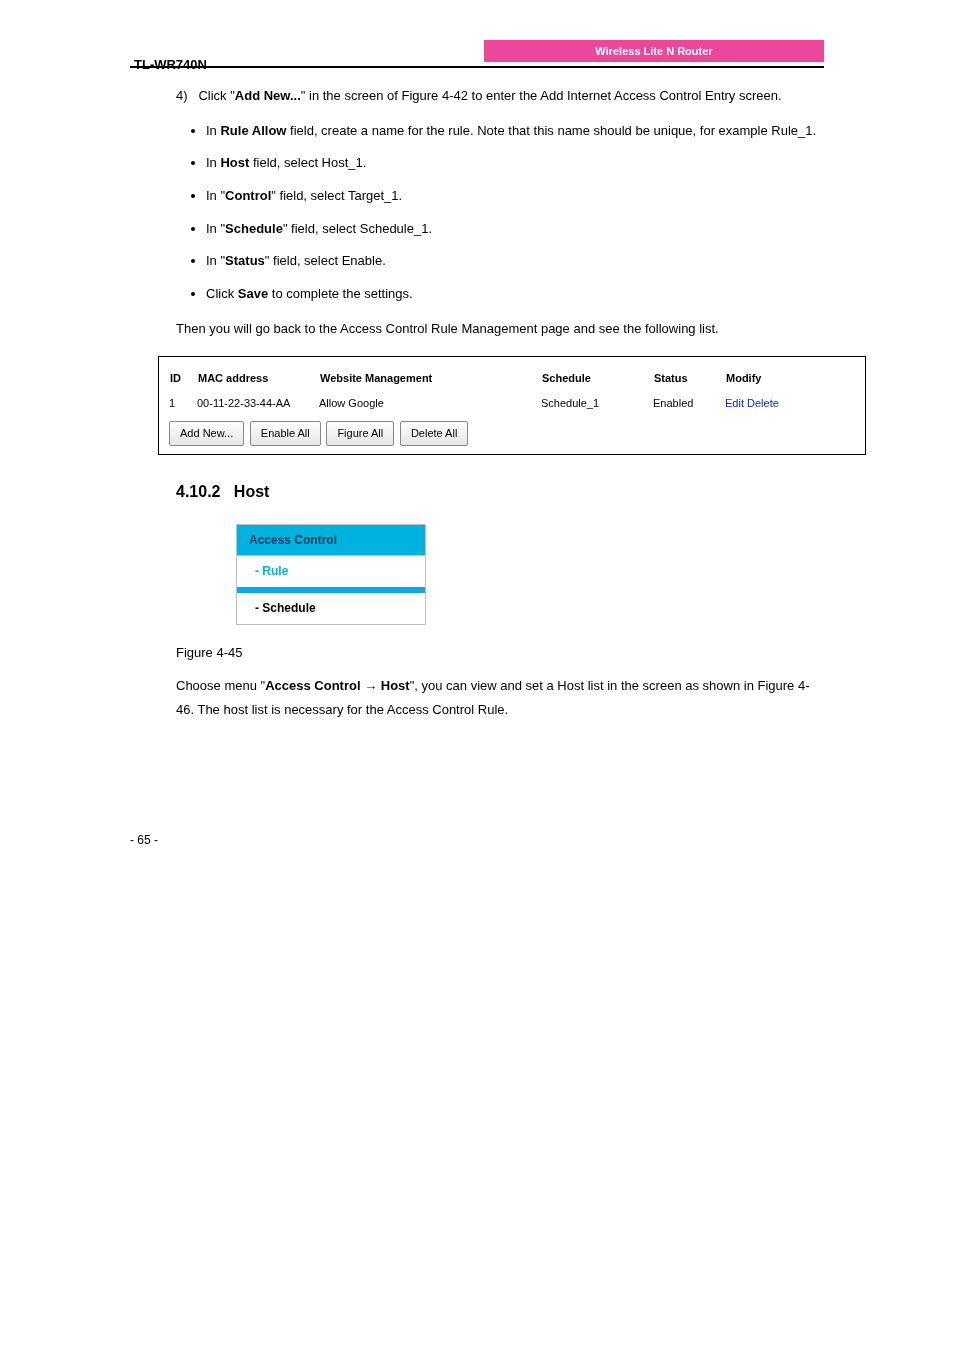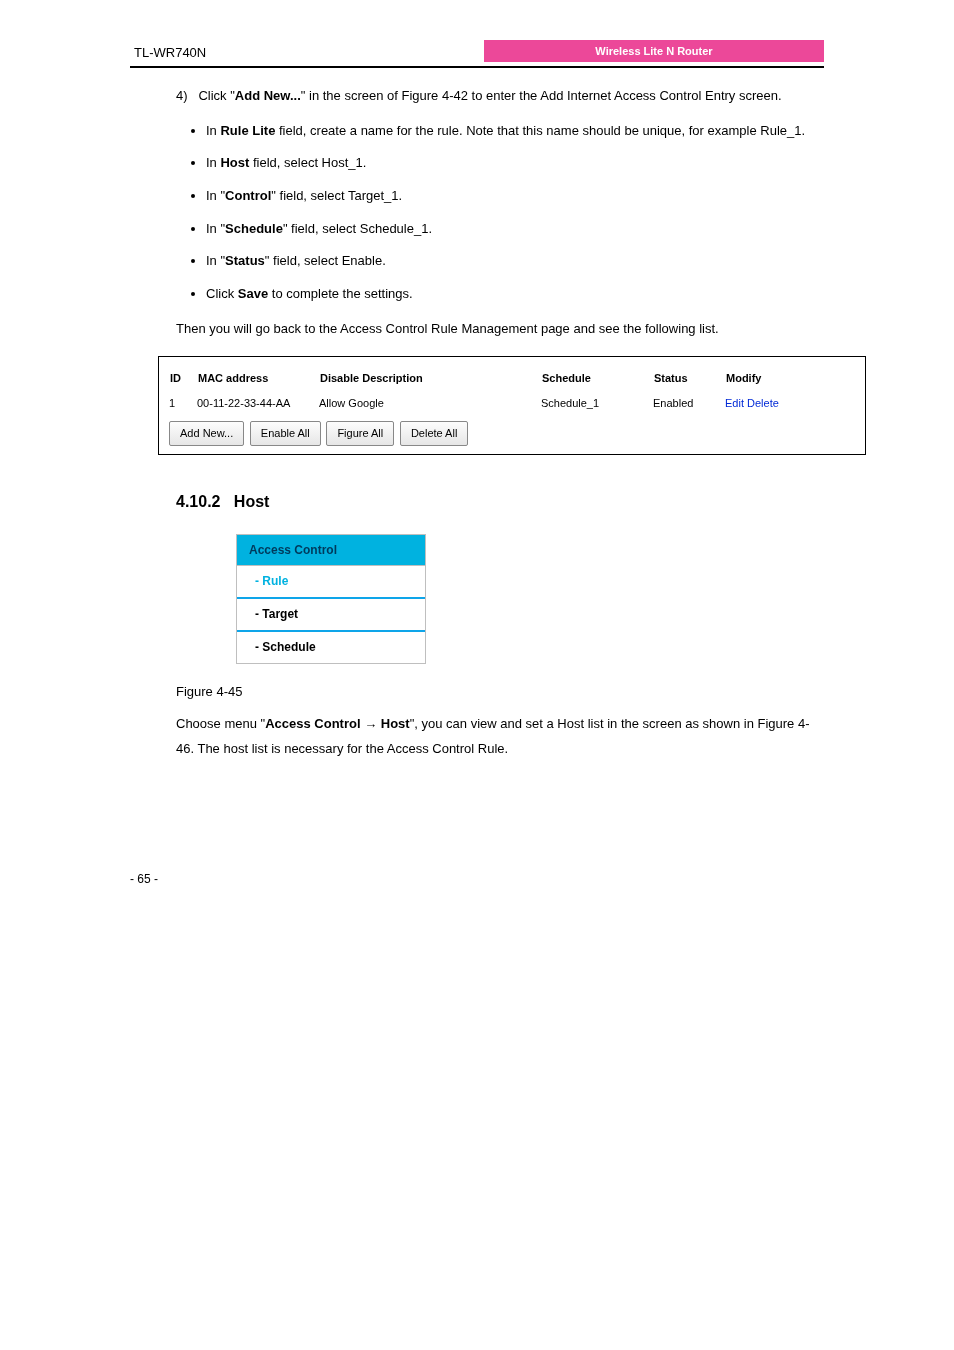--- a/index.html
+++ b/index.html
@@ -15,23 +15,23 @@
     padding: 40px 130px 40px 130px;
   }
   .header-row {
     position: relative;
     height: 24px;
     margin-bottom: 2px;
   }
   .doc-label {
     position: absolute;
     left: 4px;
-    top: 5px;
+    top: 17px;
     font-size: 13px;
-    font-weight: normal;
+    font-weight: bold;
   }
   .black-bar {
     position: absolute;
     right: 0;
     top: 0;
     width: 340px;
     height: 22px;
     background: #ec4899;
     color: #fff;
     font-weight: bold;
@@ -100,40 +100,40 @@
     background: linear-gradient(#fdfdfd,#e6e6e6);
     font-family: Tahoma, Arial, sans-serif;
     font-size: 11px;
     padding: 1px 10px;
     margin-right: 2px;
     cursor: pointer;
   }
   .section-head {
     font-weight: bold;
     font-size: 16px;
-    margin-top: 32px;
+    margin-top: 22px;
   }
   .nav-box {
     border: 1px solid #bfbfbf;
     width: 188px;
     margin: 16px 0 16px 60px;
     font-family: Tahoma, Arial, sans-serif;
   }
   .nav-header {
     background: #00b2e0;
     color: #ffffff;
     font-weight: bold;
     font-size: 12px;
     padding: 4px 12px;
     border-bottom: 1px solid #bfbfbf;
   }
   .nav-header span { color: #003a5c; }
   .nav-item {
     padding: 4px 12px 4px 18px;
-    border-bottom: 2px solid #0ea5e9;
+    border-bottom: 6px solid #0ea5e9;
     font-size: 12px;
     font-weight: bold;
     color: #000;
   }
   .nav-item.sel { color: #00b2e0; }
   .nav-item:last-child { border-bottom: none; }
   .fig-caption {
     margin-top: 0;
     margin-bottom: 8px;
   }
@@ -155,37 +155,37 @@
   <div class="header-row">
     <div class="doc-label">TL-WR740N</div>
     <div class="black-bar">Wireless Lite N Router</div>
   </div>
   <hr class="hr">
 
   <div class="content">
     <div class="step-title">4)&nbsp;&nbsp; Click "<b>Add New...</b>" in the screen of Figure 4-42 to enter the Add Internet Access Control Entry screen.</div>
 
     <ul class="bullets">
-      <li>In <b>Rule Lite</b> field, create a name for the rule. Note that this name should be unique, for example Rule_1.</li>
+      <li>In <b>Rule Allow</b> field, create a name for the rule. Note that this name should be unique, for example Rule_1.</li>
       <li>In <b>Host</b> field, select Host_1.</li>
       <li>In "<b>Control</b>" field, select Target_1.</li>
       <li>In "<b>Schedule</b>" field, select Schedule_1.</li>
       <li>In "<b>Status</b>" field, select Enable.</li>
       <li>Click <b>Save</b> to complete the settings.</li>
     </ul>
 
     <div class="step-end">Then you will go back to the Access Control Rule Management page and see the following list.</div>
 
     <div class="table-img">
       <table class="tbl">
         <tbody>
             <tr>
           <th class="id-col">ID</th>
           <th class="mac-col">MAC address</th>
-          <th class="web-col">Disable Description</th>
+          <th class="web-col">Website Management</th>
           <th class="sch-col">Schedule</th>
           <th class="stat-col">Status</th>
           <th>Modify</th>
         </tr>
         <tr>
           <td>1</td>
           <td>00-11-22-33-44-AA</td>
           <td>Allow Google</td>
           <td>Schedule_1</td>
           <td>Enabled</td>
@@ -205,21 +205,20 @@
     </div>
 
     <div class="section-head">
       <span>4.10.2</span>&nbsp;&nbsp;
       <span>Host</span>
     </div>
 
     <div class="nav-box">
       <div class="nav-header"><span>Access Control</span></div>
       <div class="nav-item sel">- Rule</div>
-      <div class="nav-item">- Target</div>
       <div class="nav-item">- Schedule</div>
     </div>
 
     <div class="fig-caption">Figure 4-45</div>
 
     <div class="paragraph">Choose menu "<b>Access Control <span class="arrow">→</span> Host</b>", you can view and set a Host list in the screen as shown in Figure 4-46. The host list is necessary for the Access Control Rule.</div>
   </div>
 
   <div class="pagenum">- 65 -</div>
 </div>

